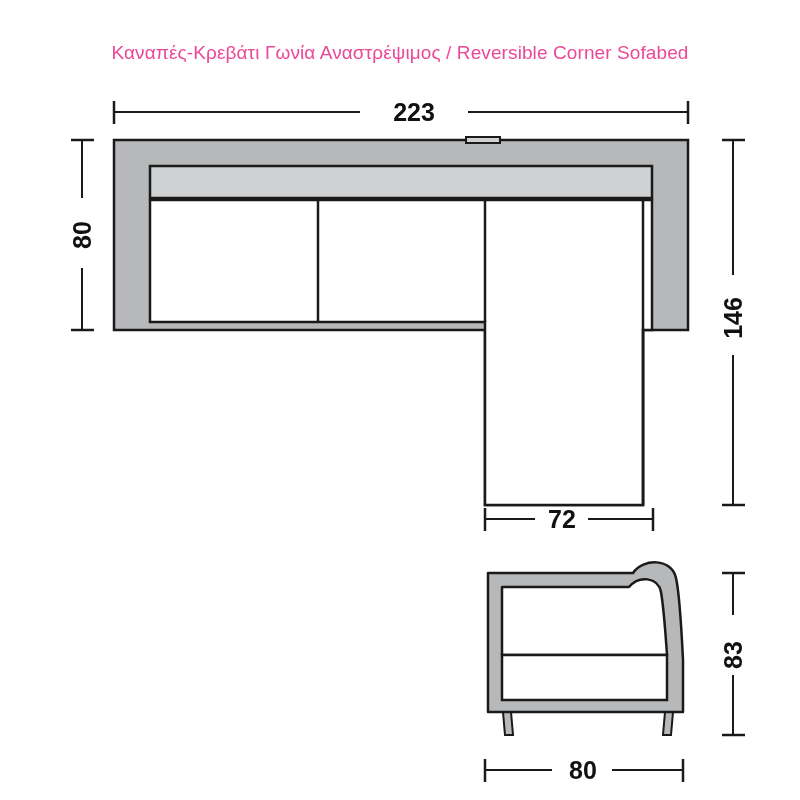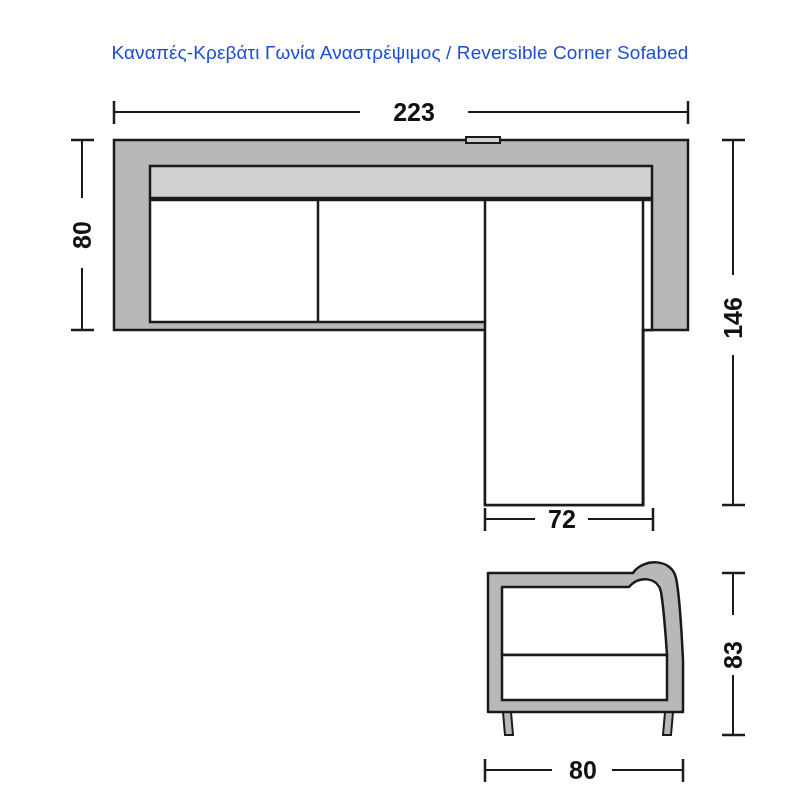--- a/index.html
+++ b/index.html
@@ -21,21 +21,21 @@
   }
   #title {
     position: absolute;
     left: 0;
     top: 42px;
     width: 800px;
     text-align: center;
     font-size: 19px;
     font-weight: 400;
     letter-spacing: 0.1px;
-    color: #1d4ed8;
+    color: #ec4899;
     white-space: nowrap;
   }
   svg#dwg {
     position: absolute;
     left: 0;
     top: 0;
   }
   .dimtext {
     font-family: "Liberation Sans", sans-serif;
     font-size: 25px;

